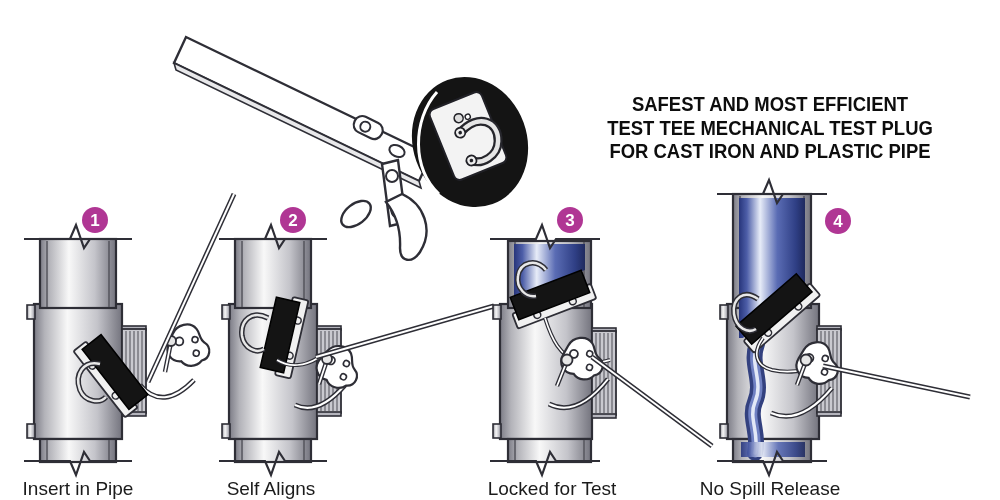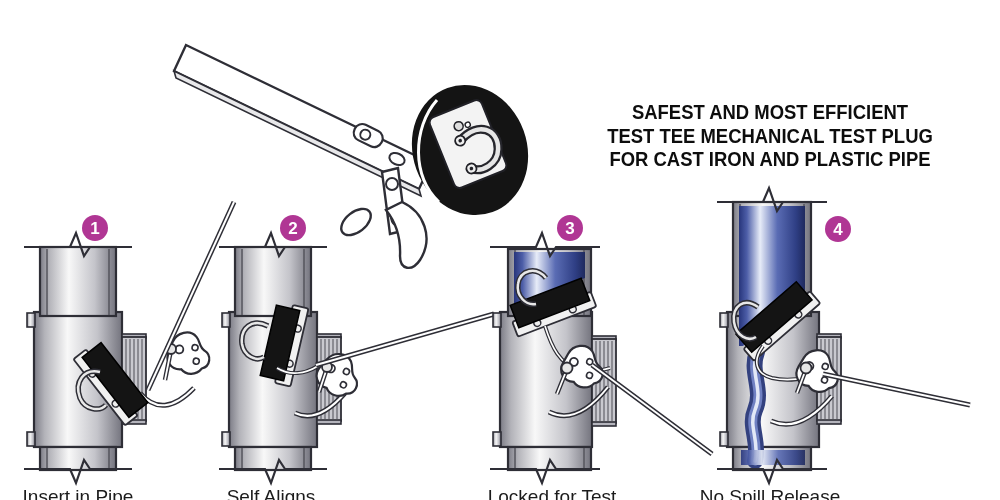--- a/index.html
+++ b/index.html
@@ -1,18 +1,18 @@
 <!DOCTYPE html>
 <html><head>
 <meta charset="utf-8">
 <style>
   html,body{margin:0;padding:0;background:#ffffff;}
   body{width:1000px;height:500px;position:relative;overflow:hidden;
        font-family:"Liberation Sans",sans-serif;}
-  .stage{position:absolute;left:0;top:16px;width:1000px;height:418px;}
+  .stage{position:absolute;left:0;top:8px;width:1000px;height:418px;}
   .headline{
     position:absolute;left:588px;top:84px;width:364px;
     text-align:center;font-weight:bold;font-size:20.5px;line-height:23.5px;
     color:#0d0d0d;letter-spacing:0px;
     transform:scaleX(0.9);transform-origin:50% 0;
   }
   svg text.caption{font-size:19px;fill:#1b1b1b;}
   svg text.badge-num{font-size:17px;font-weight:bold;fill:#ffffff;}
   svg{display:block;}
 </style>

